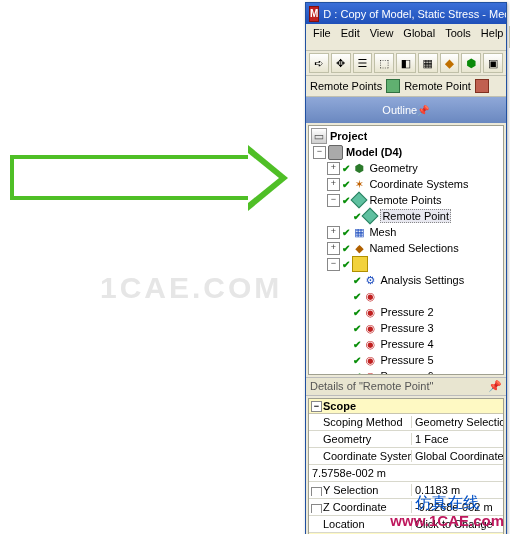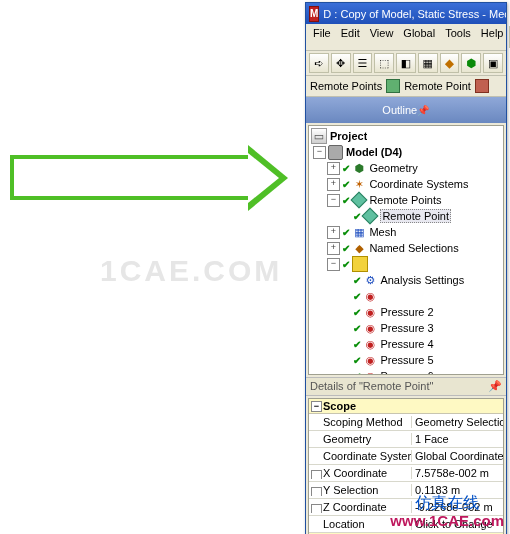--- a/index.html
+++ b/index.html
@@ -46,21 +46,21 @@
   top: -2px;
   width: 0;
   height: 0;
   border-top: 25px solid transparent;
   border-bottom: 25px solid transparent;
   border-left: 31px solid #fff;
 }
 .watermark {
   position: absolute;
   left: 100px;
-  top: 254px;
+  top: 271px;
   font-size: 30px;
   color: #e6e6e6;
   font-weight: bold;
   letter-spacing: 3px;
 }
 .bottom-text {
   position: absolute;
   right: 6px;
   bottom: 4px;
   text-align: center;
@@ -432,21 +432,20 @@
       </div>
     <div class="prow">
         <div class="pk">Geometry</div>
         <div class="pv">1 Face</div>
       </div>
     <div class="prow">
         <div class="pk">Coordinate System</div>
         <div class="pv">Global Coordinate System</div>
       </div>
     <div class="prow">
-        <div class="pk cb">X Coordinate</div>
         <div class="pv">7.5758e-002 m</div>
       </div>
     <div class="prow">
         <div class="pk cb">Y Selection</div>
         <div class="pv">0.1183 m</div>
       </div>
     <div class="prow">
         <div class="pk cb">Z Coordinate</div>
         <div class="pv">-9.2268e-002 m</div>
       </div>

